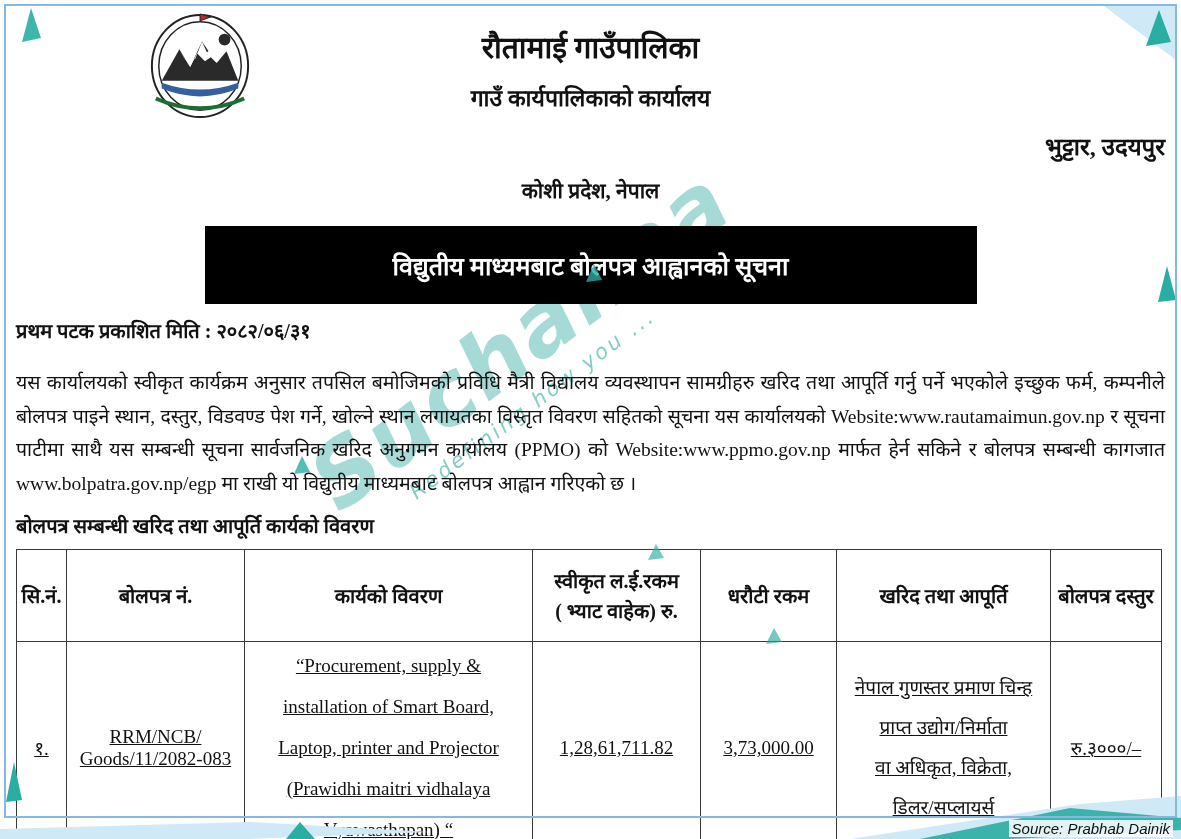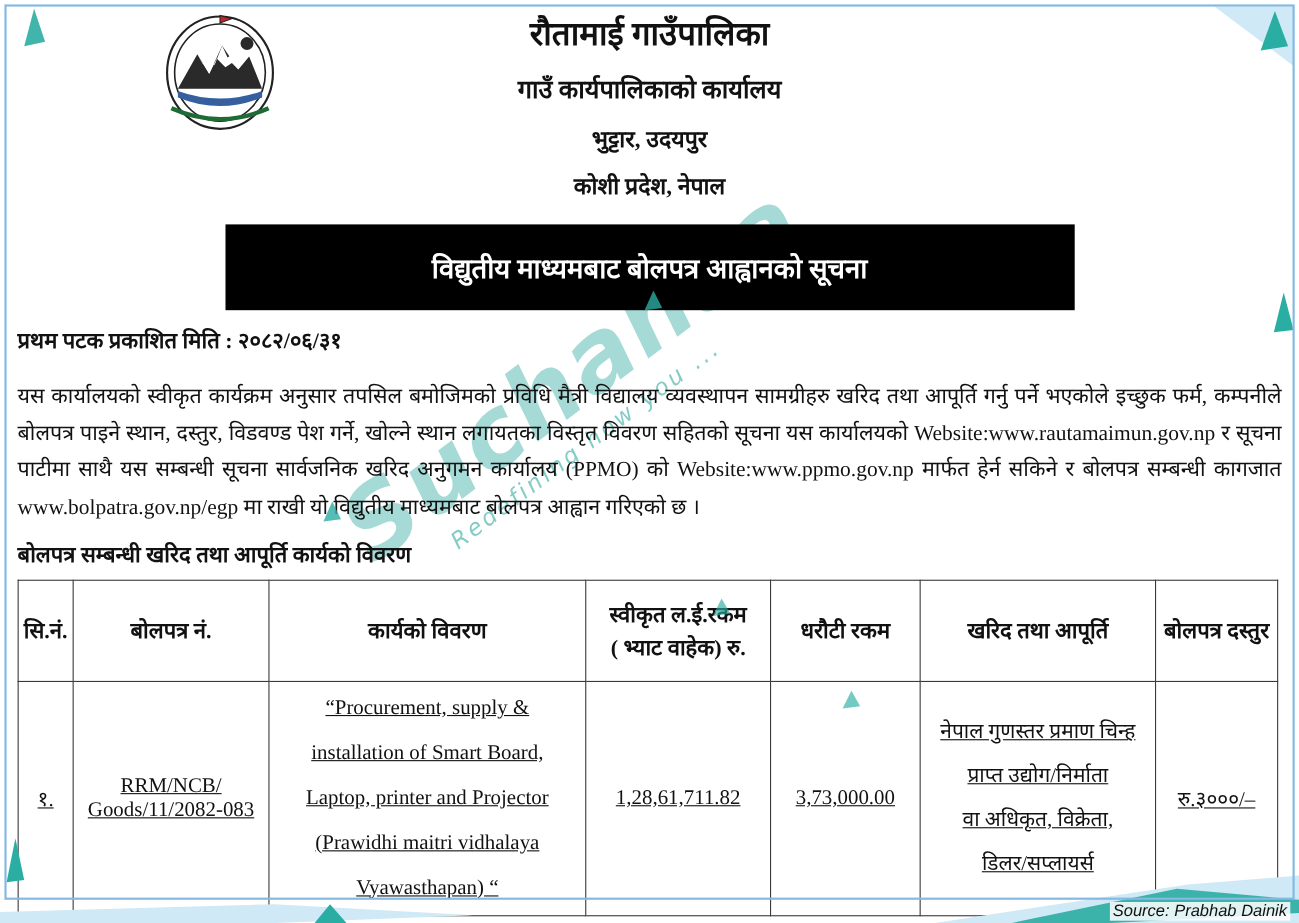--- a/index.html
+++ b/index.html
@@ -16,23 +16,23 @@
   .frame {
     position:absolute; left:4px; top:4px; width:1173px; height:814px;
     border:2px solid #85b9e2; pointer-events:none; z-index:4;
   }
   .content { position:relative; z-index:2; padding:8px 16px 0 16px; }
 
   .logo {
     position:absolute; left:146px; top:12px; width:108px; height:112px; z-index:2;
   }
 
-  .org-name   { text-align:center; font-weight:bold; font-size:30px; margin-top:1px;font-family:Liberation Serif, serif; }
+  .org-name   { text-align:center; font-weight:bold; font-size:30px; margin-top:18px;font-family:Liberation Serif, serif; }
   .office     { text-align:center; font-weight:bold; font-size:23px; margin-top:14px; }
-  .addr       { text-align:center; font-weight:bold; font-size:21px; margin-top:16px; }
+  .addr       { text-align:right; font-weight:bold; font-size:24px; margin-top:16px; }
   .province   { text-align:center; font-weight:bold; font-size:21px; margin-top:14px; }
 
   .banner {
     width:772px; margin:22px auto 0 auto; background:#000; color:#fff;
     font-weight:bold; font-size:25px; text-align:center; padding:22px 0;
   }
   .published { font-weight:bold; font-size:20px; margin-top:13px; }
 
   .paragraph {
     margin-top:22px; font-size:19.5px; line-height:1.72; text-align:justify;

